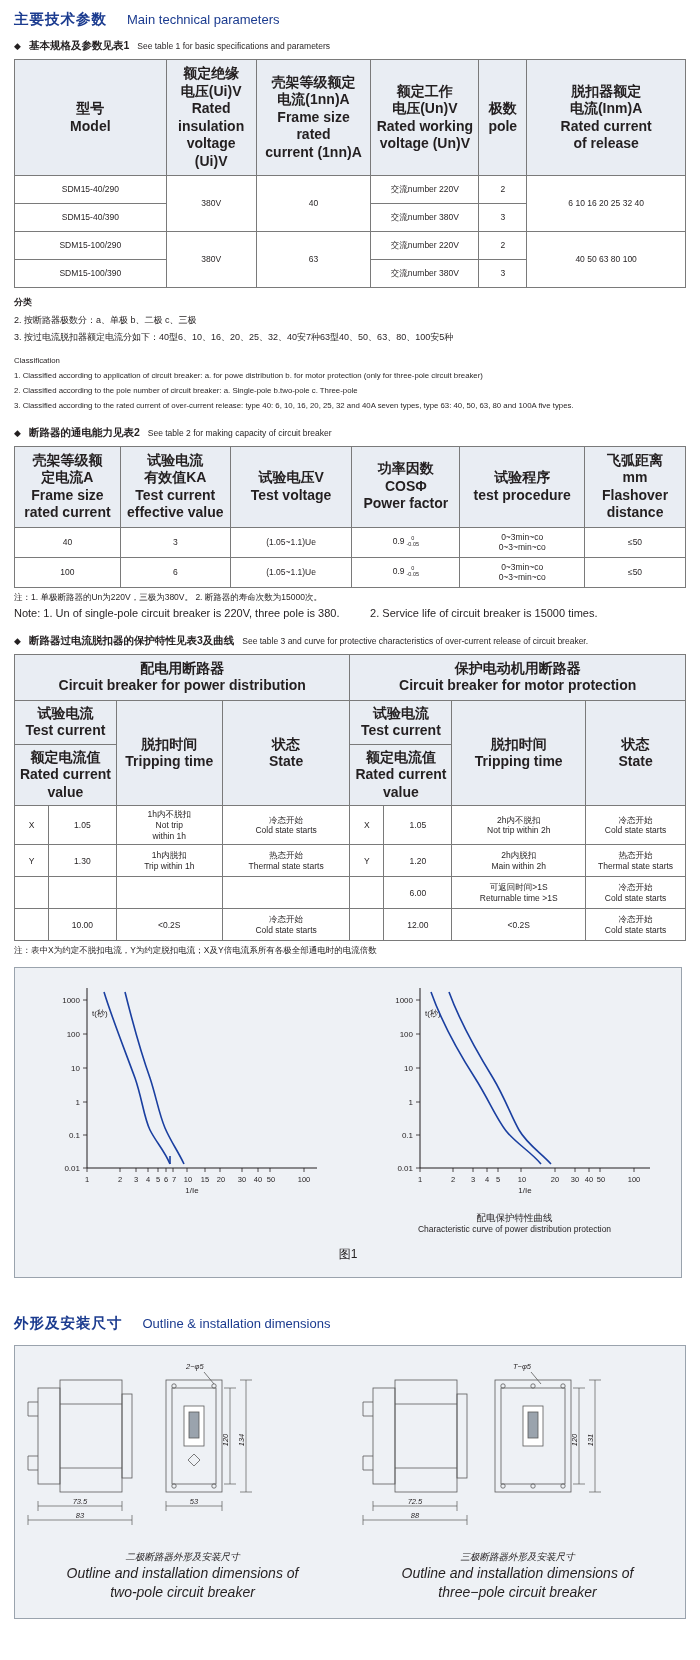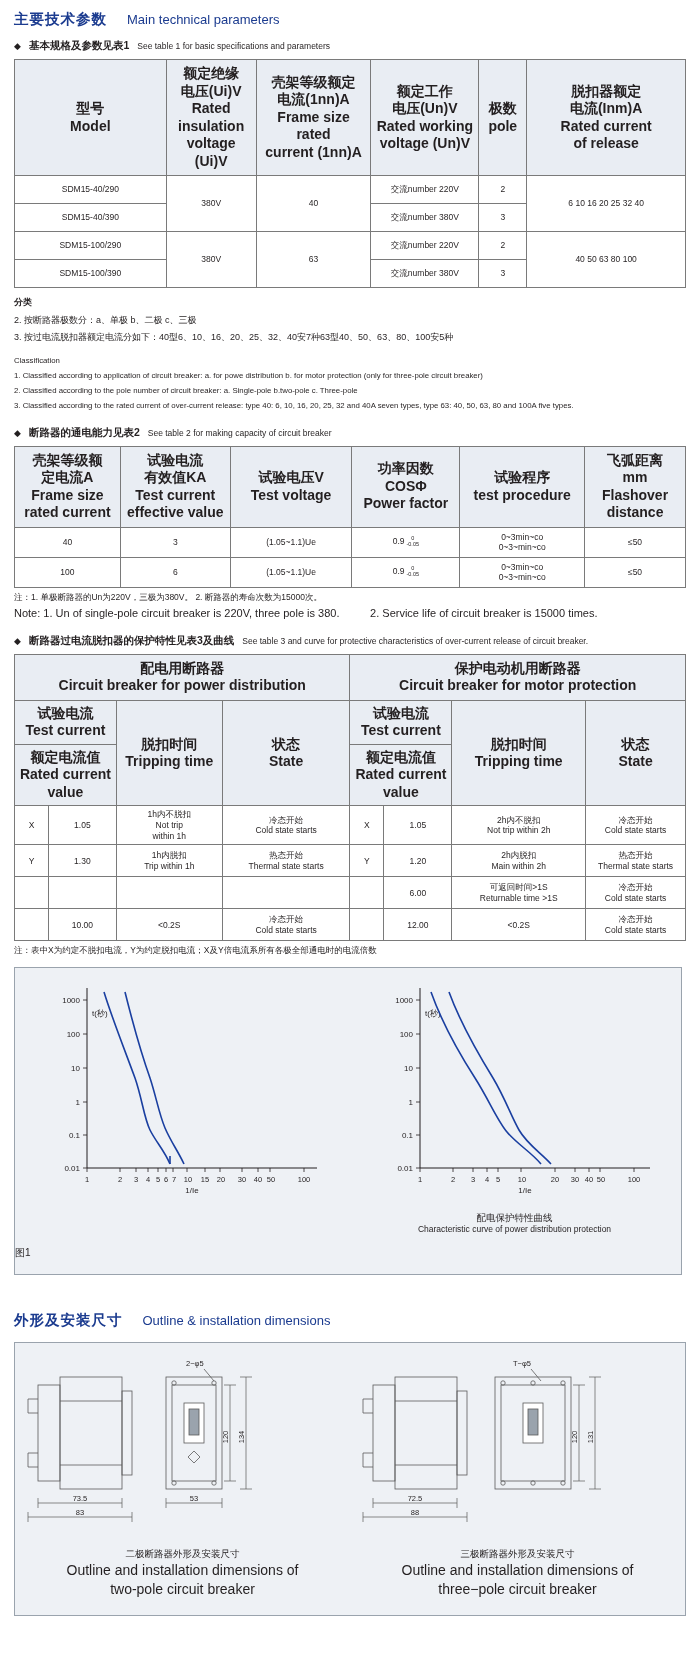--- a/index.html
+++ b/index.html
@@ -48,27 +48,27 @@
   
   .chart-panel{
     margin:10px 14px 0 14px;width:668px;border:1px solid #9aa3ad;
     background:#eef1f5;padding:10px 0 14px 0;box-sizing:border-box;
   }
   .charts-row{display:flex;justify-content:space-around;}
   .chart-box{width:300px;}
   .chart-cap{text-align:center;font-size:9px;line-height:1.35;margin-top:4px;}
   .chart-cap .cn{display:block;font-size:9.5px;}
   .chart-cap .en{display:block;font-size:8.5px;}
-  .fig-label{text-align:left;font-size:10px;margin-top:10px;}
+  .fig-label{text-align:center;font-size:12px;margin-top:10px;}
   
   .dim-panel{
     margin:8px 14px 14px 14px;width:672px;border:1px solid #9aa3ad;
     background:#eef1f5;padding:12px 0 16px 0;box-sizing:border-box;
   }
-  .dims-row{display:flex;justify-content:space-around;align-items:center;}
+  .dims-row{display:flex;justify-content:space-around;align-items:center;font-style:italic;}
   .dim-cap{text-align:center;font-size:9px;line-height:1.35;margin-top:8px;}
   .dim-cap .cn{display:block;font-size:9.5px;}
   .dim-cap .en{display:block;font-size:14px;}
   svg{display:block;}
   .spacer{height:26px;}
 </style>
 </head>
 <body>
 
 <div class="page">

